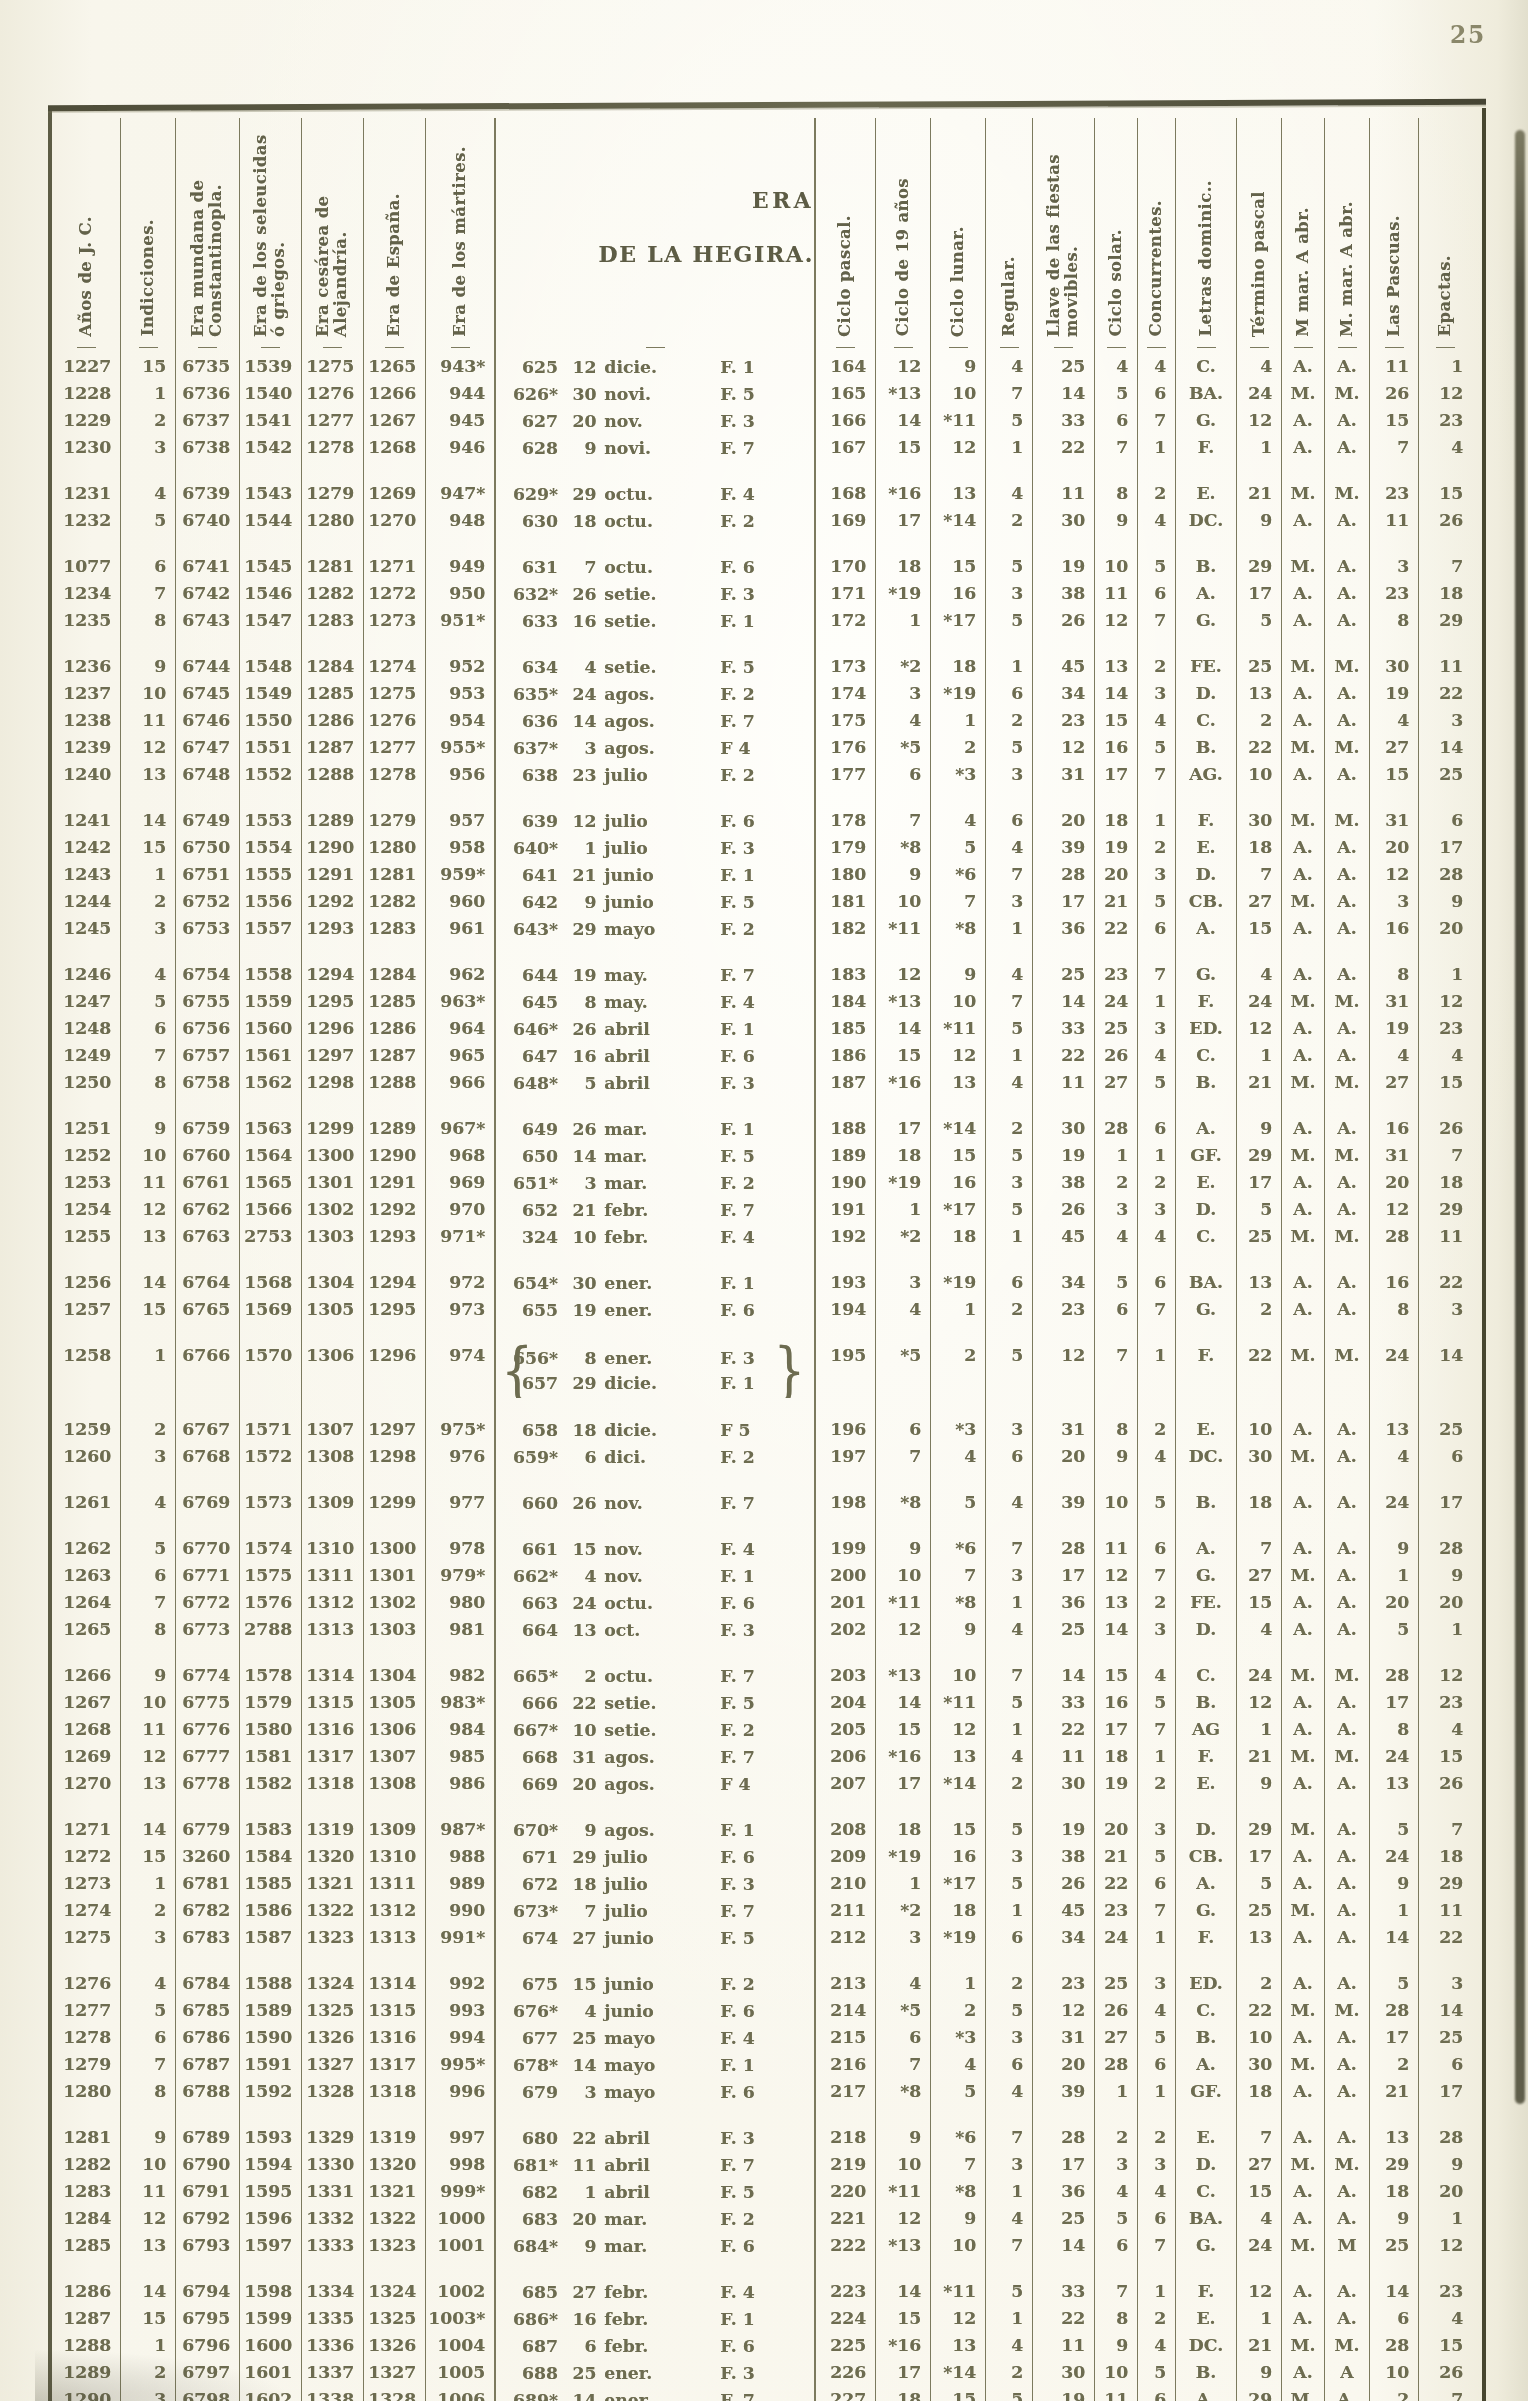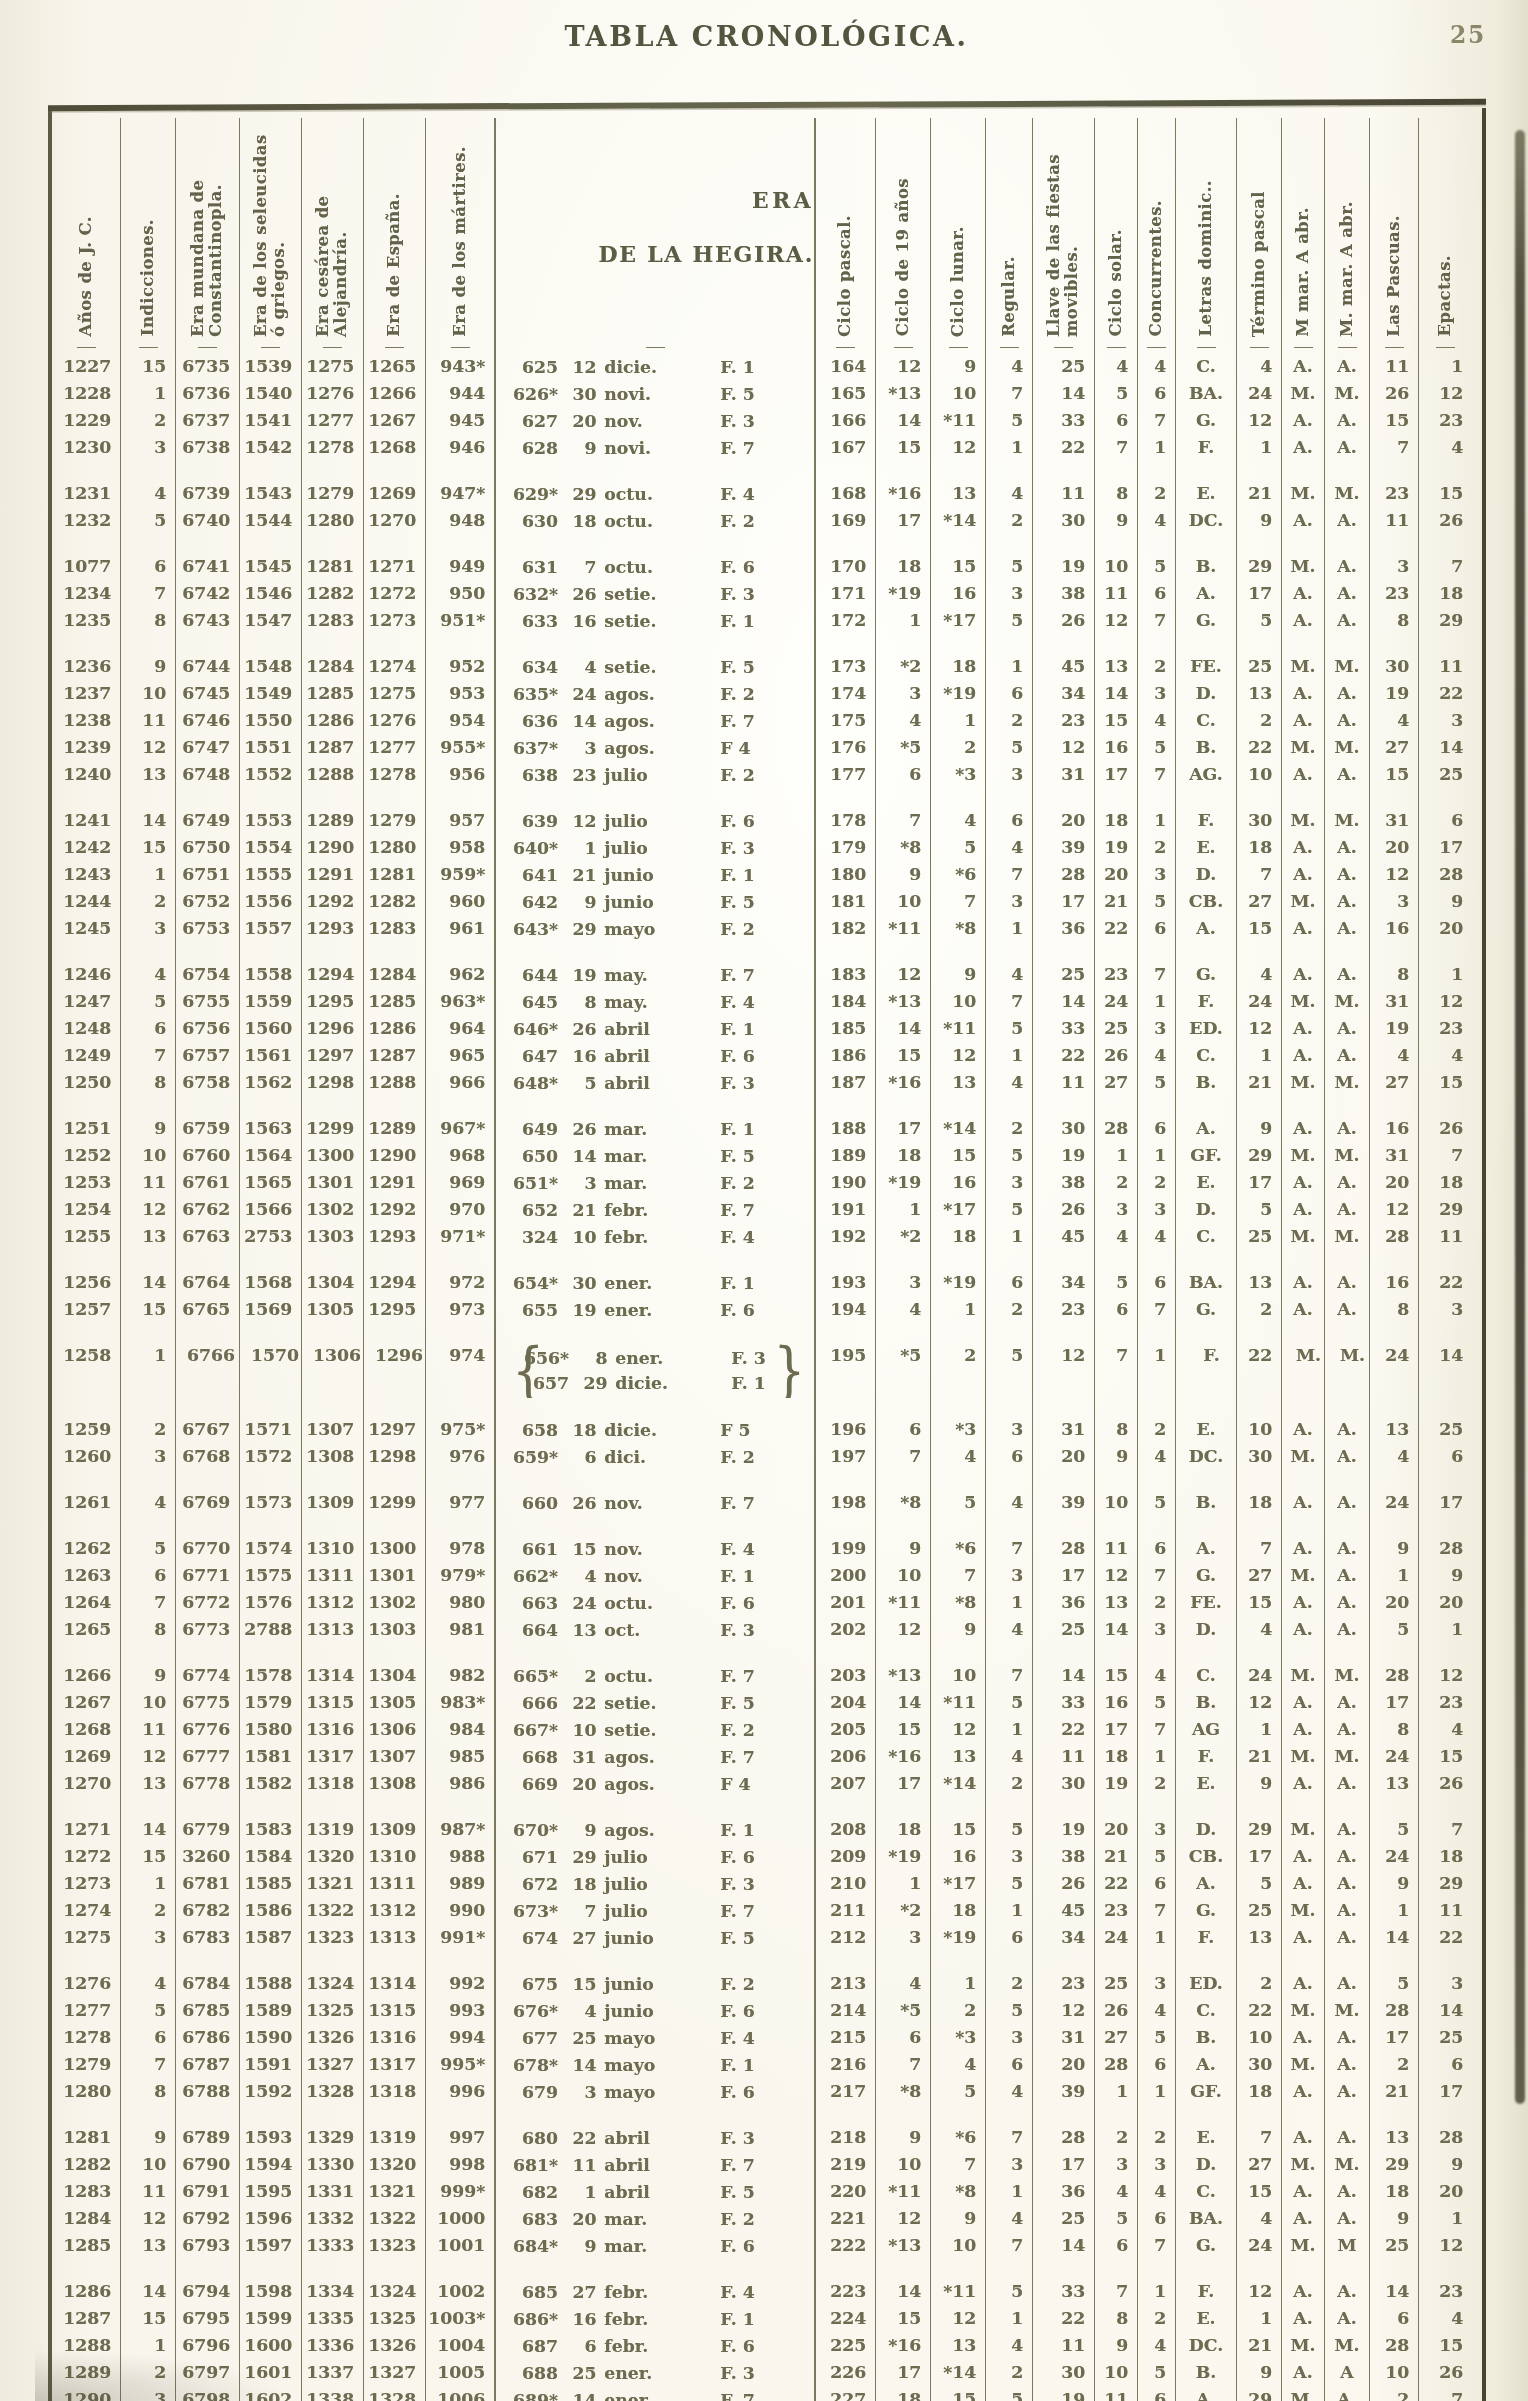--- a/index.html
+++ b/index.html
@@ -39,41 +39,40 @@
   .vlab{writing-mode:vertical-rl;transform:rotate(180deg);font-size:16.5px;font-weight:bold;color:#63624a;
     line-height:1.12;max-height:204px;letter-spacing:0.4px;}
   .hegira-h{flex-direction:column;align-items:center;justify-content:center;gap:29.4px;padding-bottom:40px;}
   .hegira-h .hl1{font-size:21.7px;letter-spacing:3.5px;color:#5d5c45;}
   .hegira-h .hl2{font-size:22px;letter-spacing:1.7px;color:#5d5c45;}
   .hegira-h::after{content:"";position:absolute;bottom:29.4px;left:4%;width:92%;margin-left:0;
     border-bottom:2.6px solid #55543e;}
 
   
   .row.sp .cell{height:19px;}
-  .row.tall .cell{height:55px;padding-left:11px;}
+  .row.tall .cell{height:55px;}
   .heg{position:relative;display:flex;flex-direction:column;justify-content:center;width:100%;height:100%;}
   .hegline{display:flex;height:25px;line-height:25px;}
   .hyear{width:62px;text-align:right;padding-right:3.5px;}
   .hday{width:35px;text-align:right;}
   .hmon{width:102px;text-align:left;padding-left:7.8px;}
   .hfer{flex:1;text-align:left;padding-left:14px;}
   .brace{position:absolute;top:50%;transform:translateY(-50%) scaleY(1.25);font-size:50px;font-weight:normal;color:#6d6c50;}
   .brace.l{left:5.2px;} .brace.r{right:8.7px;}
   .hdash{position:absolute;bottom:-14px;left:68px;font-size:15.6px;letter-spacing:7px;color:#6d6c50;}
 
   .book-edge{position:absolute;right:3.5px;top:130px;height:1974px;width:9.5px;border-radius:5.2px;
     background:linear-gradient(180deg,#6b6950,#3b3a2a 8%,#2f2e21 55%,#4a4935);filter:blur(0.9px);opacity:.85;}
   .foot-shadow{position:absolute;left:35px;bottom:0;width:260px;height:52px;
     background:radial-gradient(ellipse at 0 100%, rgba(70,68,50,.25), rgba(0,0,0,0) 70%);}
 </style>
 </head>
 <body>
 
 <div class="page">
-  <div class="title">TABLA CRONOLÓGICA.</div>
   <div class="pageno">25</div>
 
   <div class="sheet">
     <div class="toprule"></div>
     <div class="grid">
       <div class="row thead" id="thead">
           <div class="cell c0">
             <div class="vlab">Años de J. C.</div>
           </div>
           <div class="cell c1">

